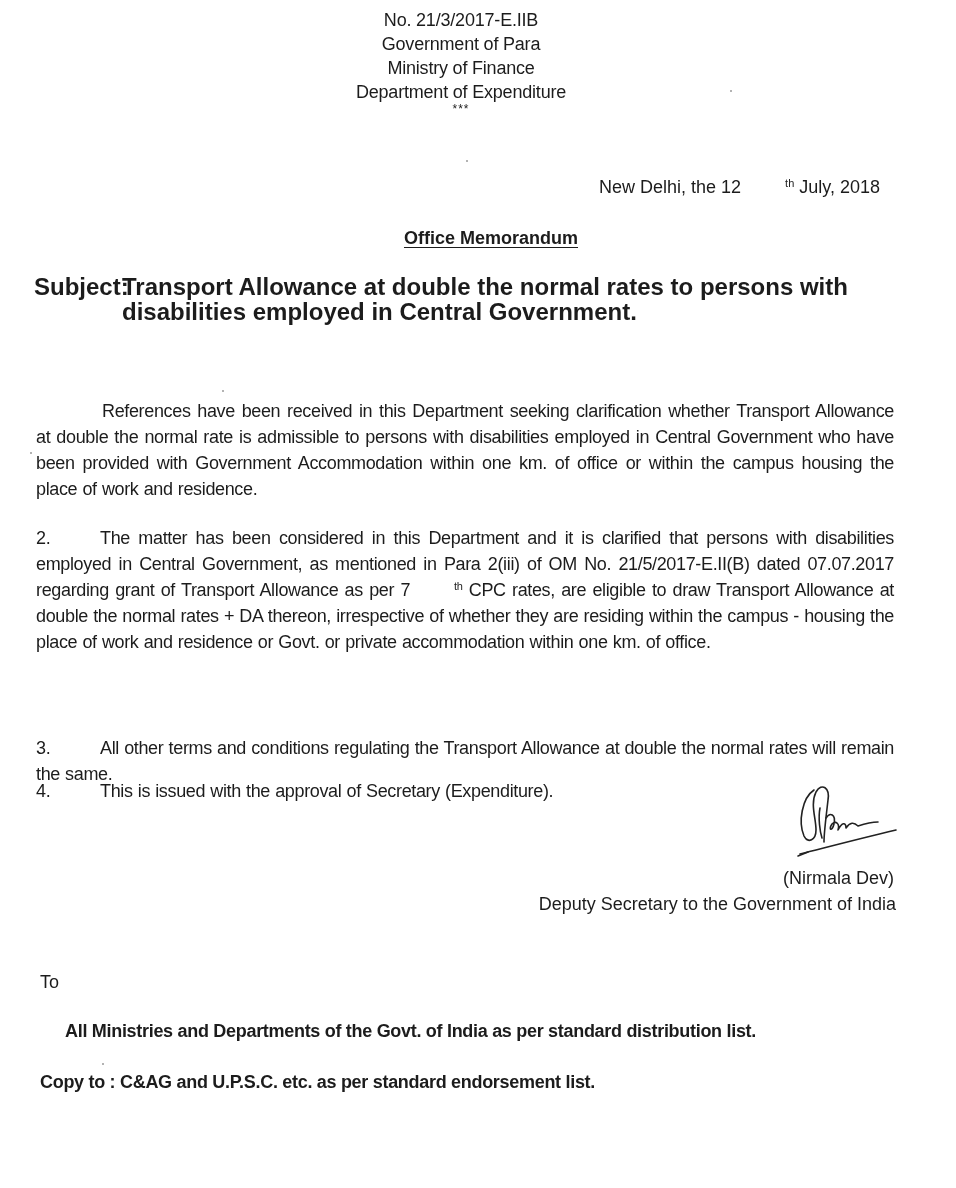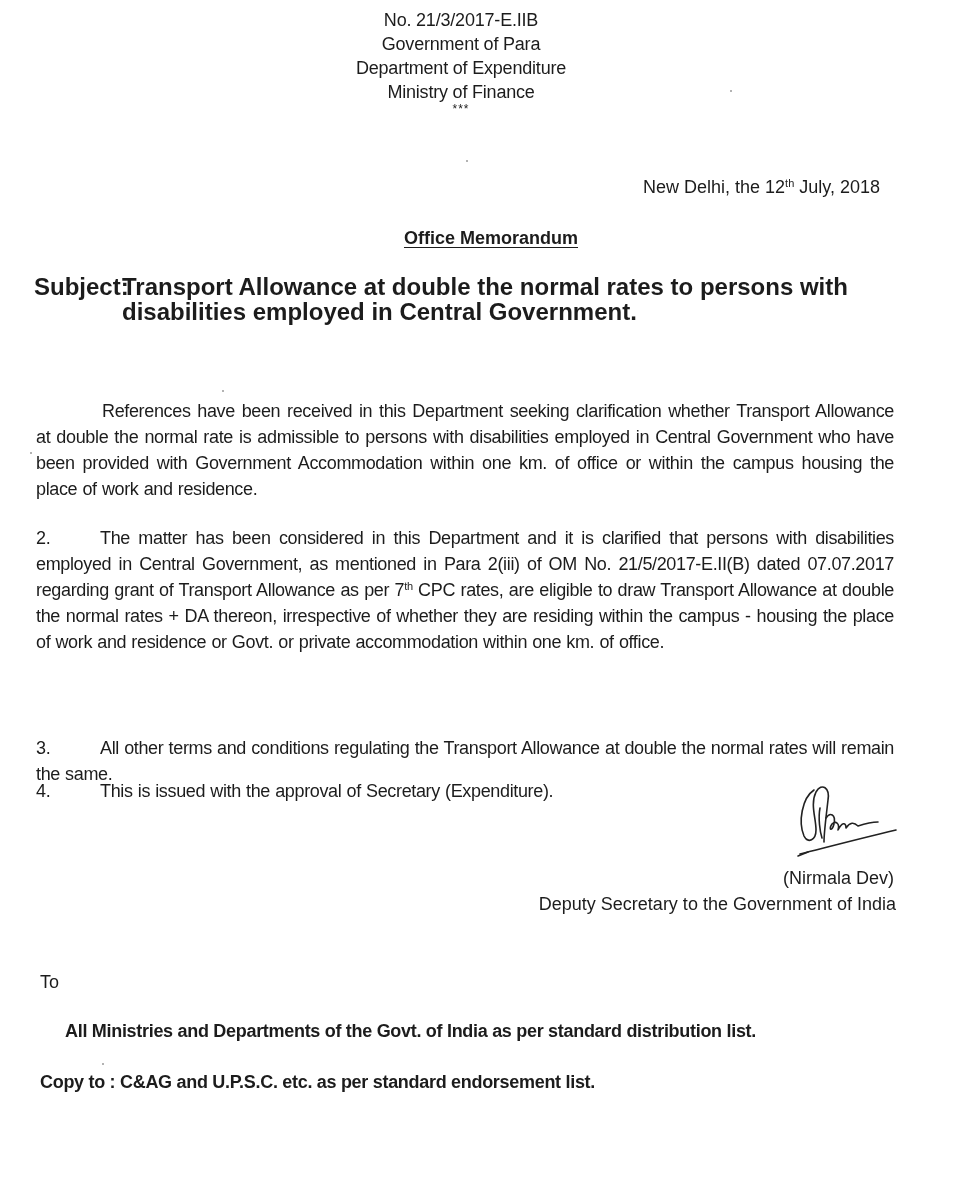--- a/index.html
+++ b/index.html
@@ -40,20 +40,21 @@
       position: absolute;
       right: 84px;
       top: 176px;
       font-size: 18px;
       line-height: 22px;
     }
     sup {
       font-size: 11px;
       vertical-align: 6px;
       line-height: 0;
+      padding-left: 44px;
     }
     .om-title {
       position: absolute;
       left: 0; top: 227px;
       width: 906px;
       text-align: center;
       font-weight: bold;
       font-size: 18px;
       line-height: 22px;
       margin-left: 30px;
@@ -145,22 +146,22 @@
     }
   </style>
 </head>
 <body>
 
 <div class="page">
 
   <div class="header-block">
     <div>No. 21/3/2017-E.IIB</div>
     <div>Government of Para</div>
+    <div>Ministry of Finance</div>
     <div>Department of Expenditure</div>
-    <div>Ministry of Finance</div>
     <div class="stars">***</div>
   </div>
 
   <div class="date-line"><span>New Delhi, the 12</span><sup>th</sup><span> July, 2018</span></div>
 
   <div class="om-title">
     <span>Office Memorandum</span>
   </div>
 
   <div class="subject">

